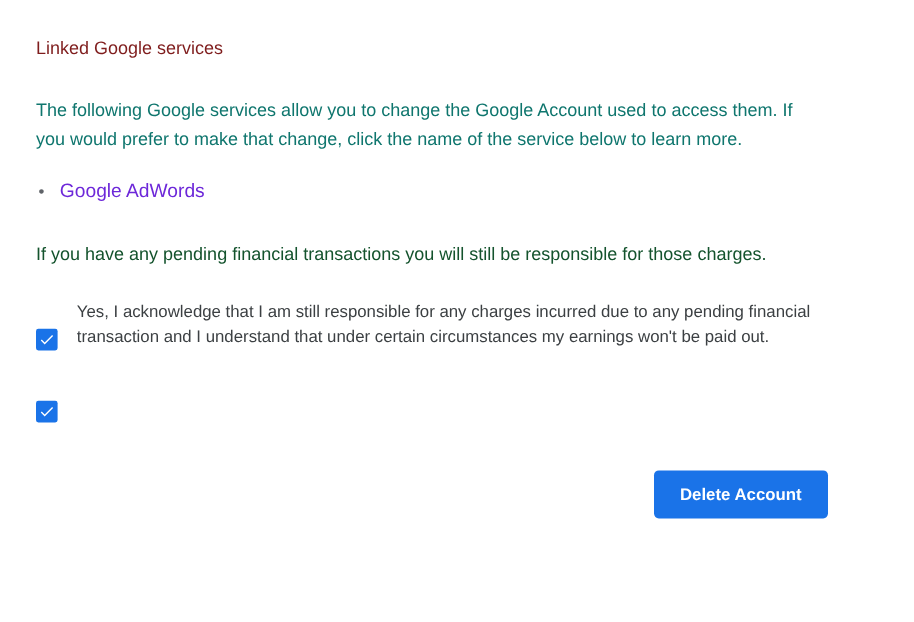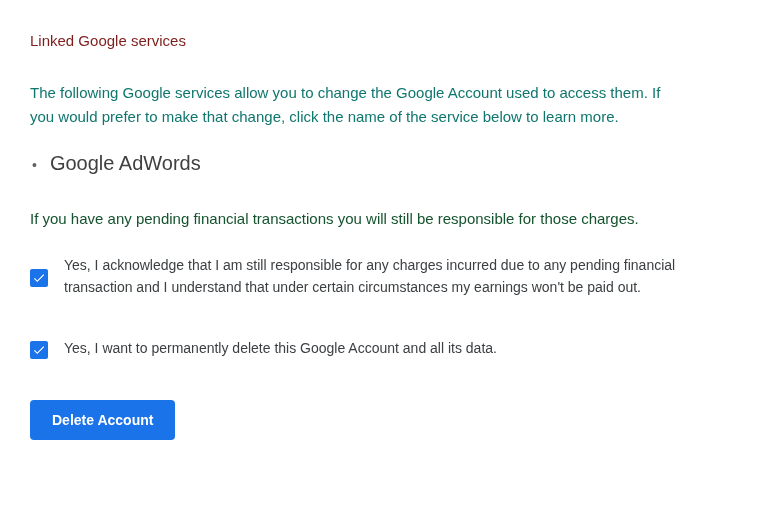--- a/index.html
+++ b/index.html
@@ -38,34 +38,34 @@
       line-height: 1.6;
     }
     .service-list li::before {
       content: "•";
       display: inline-block;
       width: 14px;
       margin-left: -14px;
       color: #5f6368;
     }
     .service-link {
-      color: #404040;
+      color: #6d28d9;
       text-decoration: none;
-      font-size: 20px;
+      font-size: 16px;
     }
     .pending-text {
       font-size: 15px;
       line-height: 1.6;
       color: #14532d;
       max-width: 640px;
       margin-bottom: 24px;
     }
     .checkbox-row {
       display: flex;
-      align-items: center;
+      align-items: flex-end;
       gap: 16px;
       margin-bottom: 40px;
       max-width: 680px;
     }
     .checkbox-row:last-of-type {
       margin-bottom: 48px;
     }
     .checkbox-box {
       flex-shrink: 0;
       width: 18px;
@@ -83,20 +83,21 @@
       height: 14px;
     }
     .checkbox-label {
       font-size: 14px;
       line-height: 1.55;
       color: #3c4043;
       cursor: pointer;
     }
     .button-row {
       display: flex;
+      justify-content: flex-end;
       max-width: 660px;
     }
     .delete-button {
       background: #1a73e8;
       color: #fff;
       border: none;
       font-size: 14px;
       font-weight: 600;
       padding: 12px 22px;
       border-radius: 4px;
@@ -126,18 +127,17 @@
   </div>
   <label class="checkbox-label">Yes, I acknowledge that I am still responsible for any charges incurred due to any pending financial transaction and I understand that under certain circum­stances my earnings won't be paid out.</label>
 </div>
 
 <div class="checkbox-row">
   <div class="checkbox-box">
     <svg viewBox="0 0 24 24">
       <path d="M9 16.17L4.83 12l-1.42 1.41L9 19 21 7l-1.41-1.41z" fill="#fff"></path>
     </svg>
   </div>
-  <label class="checkbox-label">Yes, I want to permanently delete this Google Account and all its data.</label>
 </div>
 
 <div class="button-row">
   <button class="delete-button">Delete Account</button>
 </div>
 
 </body></html>

